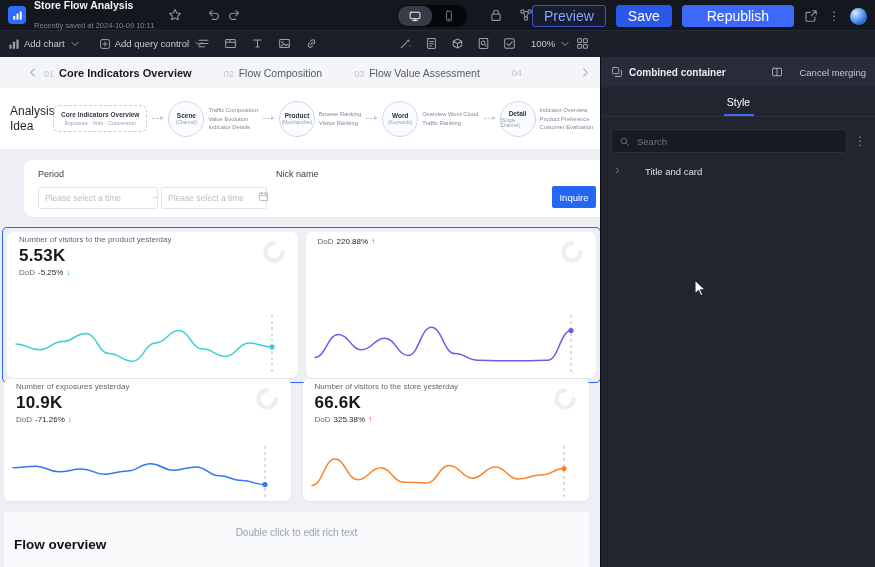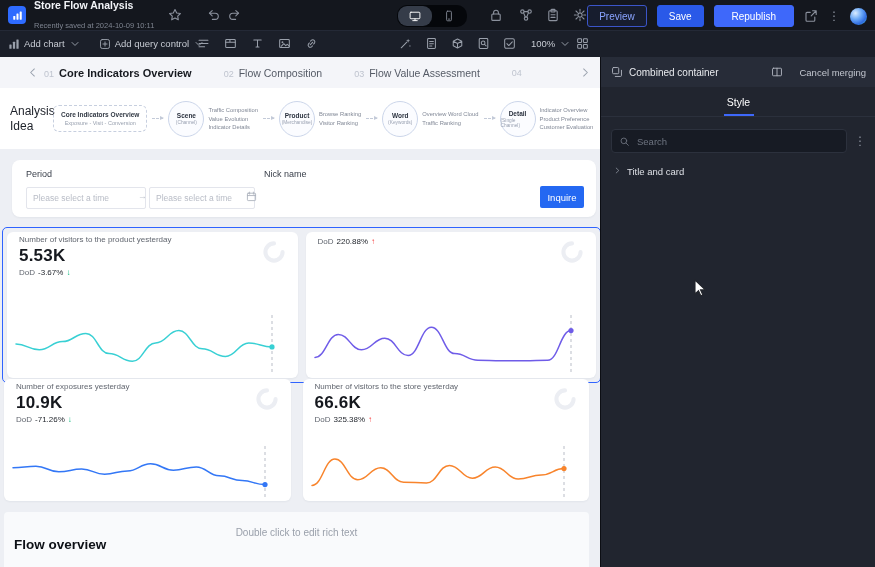--- a/index.html
+++ b/index.html
@@ -16,51 +16,51 @@
   .t-title{font-size:10.5px;font-weight:700;color:#f2f4f8;line-height:1.1}
   .t-sub{font-size:7.5px;color:#7e8490;margin-top:10px}
   .tb-ic{width:14px;height:14px;color:#8b919d;cursor:pointer}
   .seg{position:absolute;left:397px;top:5px;width:68px;height:20px;background:#05070b;border-radius:10px;display:flex;padding:1px;cursor:pointer}
   .seg-btn{flex:1;border-radius:9px;display:flex;align-items:center;justify-content:center;color:#7e8490}
   .seg-btn.active{background:#353c49;color:#fff}
   .seg-btn .ic{width:12px;height:12px}
   .tb-lock{position:absolute;left:489px;top:8px}
   .tb-tools{position:absolute;left:519px;top:8px;display:flex;gap:13px}
   .tb-right{position:absolute;right:8px;top:5px;display:flex;align-items:center;gap:10px}
-  .btn{height:20px;border-radius:3px;font-size:10px;display:flex;align-items:center;justify-content:center;cursor:pointer;padding:0 11px;white-space:nowrap}
+  .btn{height:20px;border-radius:3px;font-size:14px;display:flex;align-items:center;justify-content:center;cursor:pointer;padding:0 11px;white-space:nowrap}
   .btn-preview{background:#171d2e;border:1px solid #3b55c9;color:#8aa4ff}
   .btn-save{background:#2a59e8;border:1px solid #2a59e8;color:#fff}
-  .btn-republish{background:#3e68fa;border:1px solid #3e68fa;color:#fff;padding:0 17px}
+  .btn-republish{background:#3e68fa;border:1px solid #3e68fa;color:#fff;padding:0 24px}
   .kebab{color:#8b919d;font-size:12px;line-height:1;cursor:pointer}
   .avatar{width:17px;height:17px;border-radius:50%;cursor:pointer;
     background:radial-gradient(circle at 32% 30%,#d9ecff 0%,#6aa8f7 38%,#2f6bdf 68%,#54d8cf 100%)}
 
   
   .toolbar{position:absolute;left:0;top:30px;width:875px;height:27px;background:#1b1f29;border-top:1px solid #242936;border-bottom:1px solid #0d1016}
   .tl-group{position:absolute;top:0;height:25px;display:flex;align-items:center}
   .tl-btn{display:flex;align-items:center;gap:4px;color:#c8ccd4;font-size:9.5px;cursor:pointer}
   .tl-btn .ic{width:12px;height:12px;color:#9aa0ab}
   .tl-ic{width:13px;height:13px;color:#9aa0ab;cursor:pointer}
   .caret{width:9px;height:9px;color:#7e8490}
 
   
   .panel{position:absolute;left:600px;top:57px;width:275px;height:510px;background:#21252f;border-left:1px solid #0c0e14}
   .p-head{height:30px;background:#272c38;display:flex;align-items:center;justify-content:space-between;padding:0 10px}
-  .p-head-l{display:flex;align-items:center;gap:6px;color:#e8eaee;font-size:10px;font-weight:400}
+  .p-head-l{display:flex;align-items:center;gap:6px;color:#e8eaee;font-size:10px;font-weight:700}
   .p-head-r{display:flex;align-items:center;gap:16px;color:#c2c6cf;font-size:9.5px;cursor:pointer}
   .p-head .ic{width:12px;height:12px;color:#aeb3bd}
   .p-tabs{height:29px;display:flex;align-items:center;justify-content:center;border-bottom:1px solid #2b303c}
   .p-tab{position:relative;color:#fff;font-size:10.5px;height:100%;display:flex;align-items:center;cursor:pointer}
   .p-tab::after{content:"";position:absolute;left:50%;transform:translateX(-50%);bottom:0;width:30px;height:2px;background:#3e68fa}
   .p-search-row{display:flex;align-items:center;margin:12px 10px 0;gap:7px}
   .p-search{flex:1;height:22px;background:#171b24;border:1px solid #2c313d;border-radius:4px;display:flex;align-items:center;gap:5px;padding:0 7px;color:#6e7480}
   .p-search .ic{width:11px;height:11px;flex:none}
   .p-search input{flex:1;background:transparent;border:none;outline:none;color:#cfd3da;font-size:9.5px;font-family:inherit;min-width:0}
   .p-search input::placeholder{color:#6e7480}
-  .p-section{display:flex;align-items:flex-start;gap:5px;margin:13px 12px 8px;color:#dde0e6;font-size:9.5px;cursor:pointer}
+  .p-section{display:flex;align-items:flex-start;gap:23px;margin:13px 12px 8px;color:#dde0e6;font-size:9.5px;cursor:pointer}
   .p-section .ic{width:9px;height:9px;color:#9aa0ab}
 
   
   .canvas{position:absolute;left:0;top:57px;width:600px;height:510px;background:#edeff4;overflow:hidden}
   .c-tabs{position:absolute;left:0;top:0;width:600px;height:31px;background:#f4f5f9;border-bottom:1px solid #e6e8ee}
   .c-chev{position:absolute;top:9px;width:13px;height:13px;color:#98a0ad;cursor:pointer}
   .tabs-row{position:absolute;left:44px;top:0;height:31px;display:flex;align-items:center;gap:32px;white-space:nowrap;overflow:hidden;width:524px}
   .c-tab{display:flex;align-items:baseline;gap:5px;cursor:pointer;flex:none}
   .c-tab .num{font-size:9px;color:#bfc4cf}
   .c-tab .lbl{font-size:10.5px;color:#555b66}
@@ -73,21 +73,21 @@
   .f-start-s{font-size:5.5px;color:#9aa2b0;margin-top:2px}
   .f-arrow{width:11px;border-top:1px dashed #c3cad8;position:relative;flex:none}
   .f-arrow::after{content:"";position:absolute;right:-1px;top:-3px;border-left:4px solid #c3cad8;border-top:2.5px solid transparent;border-bottom:2.5px solid transparent}
   .f-group{display:flex;align-items:center;gap:4px;flex:none}
   .f-circle{width:34px;height:34px;border:1px solid #ccd6ea;border-radius:50%;background:#fbfcff;display:flex;flex-direction:column;align-items:center;justify-content:center;flex:none}
   .f-ct{font-size:6.5px;font-weight:700;color:#2c3340}
   .f-cs{font-size:4.8px;color:#9aa2b2;margin-top:1px}
   .f-items{display:flex;flex-direction:column;gap:2.5px}
   .f-item{font-size:5.8px;color:#818896;white-space:nowrap}
 
-  .c-query{position:absolute;left:12px;top:103px;width:584px;height:57px;background:#fff;border-radius:8px;box-shadow:0 1px 2px rgba(20,30,60,.05)}
+  .c-query{position:absolute;left:24px;top:103px;width:584px;height:57px;background:#fff;border-radius:8px;box-shadow:0 1px 2px rgba(20,30,60,.05)}
   .q-label{position:absolute;font-size:9px;color:#3b414c;top:9px}
   .q-input{position:absolute;top:27px;height:20px;border:1px solid #e3e5ec;border-radius:2px;display:flex;align-items:center;padding:0 6px;font-size:8.5px;color:#b8bcc6;background:#fff;cursor:pointer;justify-content:space-between;gap:4px}
   .q-arrow{position:absolute;top:31px;font-size:9px;color:#c2c6cf}
   .q-btn{position:absolute;right:12px;top:26px;width:44px;height:22px;background:#2468f2;border-radius:2px;color:#fff;font-size:9.5px;display:flex;align-items:center;justify-content:center;cursor:pointer}
 
   .kpi-wrap{position:absolute;left:2px;top:170px;width:589px;height:146px;border:1.5px solid #2f63ff;border-radius:5px;padding:4px;display:grid;grid-template-columns:1fr 1fr;gap:8px}
   .kpi-row2{position:absolute;left:4px;top:322px;width:585px;height:122px;display:grid;grid-template-columns:1fr 1fr;gap:12px}
   .kpi-card{position:relative;background:#fff;border-radius:6px;padding:3px 12px 4px;overflow:hidden;box-shadow:0 1px 2px rgba(20,30,60,.05);cursor:pointer}
   .kpi-title{font-size:8px;color:#61666f}
   .kpi-value{font-size:17px;font-weight:700;color:#15181e;margin-top:2px;letter-spacing:.2px}
@@ -429,21 +429,21 @@
         </span>
       <div class="q-btn">Inquire</div>
     </div>
 
     <div class="kpi-wrap">
       <div class="kpi-card">
         <div class="kpi-title">Number of visitors to the product yesterday</div>
         <div class="kpi-value">5.53K</div>
         <div class="kpi-dod">
           <span>DoD</span>
-          <span class="v">-3.67%</span>
+          <span class="v">-5.25%</span>
           <span class="kpi-arrow" style="color: rgb(0, 181, 120);">↓</span>
         </div>
         <span class="ic kpi-mark">
             <svg viewBox="0 0 14 14" fill="none" stroke="currentColor" stroke-width="1.1" stroke-linecap="round" stroke-linejoin="round">
               <path d="M12 7A5 5 0 117 2" stroke-width="2.4"></path>
             </svg>
           </span>
         <div class="kpi-spark"><svg width="279" height="60">
               <line x1="259" y1="0" x2="259" y2="60" stroke="#b9bdc7" stroke-width="1" stroke-dasharray="3,3"></line>
               <path d="M3.0,29.0 C13.6,29.0 15.7,34.8 26.3,34.8 C36.9,34.8 39.0,26.6 49.5,26.6 C60.1,26.6 62.2,18.4 72.8,18.4 C83.4,18.4 85.5,38.6 96.1,38.6 C106.7,38.6 108.8,46.3 119.4,46.3 C129.9,46.3 132.1,28.0 142.6,28.0 C153.2,28.0 155.3,15.6 165.9,15.6 C176.5,15.6 178.6,33.8 189.2,33.8 C199.8,33.8 201.9,41.5 212.5,41.5 C223.0,41.5 225.1,28.0 235.7,28.0 C246.3,28.0 248.4,31.9 259.0,31.9" fill="none" stroke="#38d0d4" stroke-width="1.5" stroke-linecap="round"></path>

